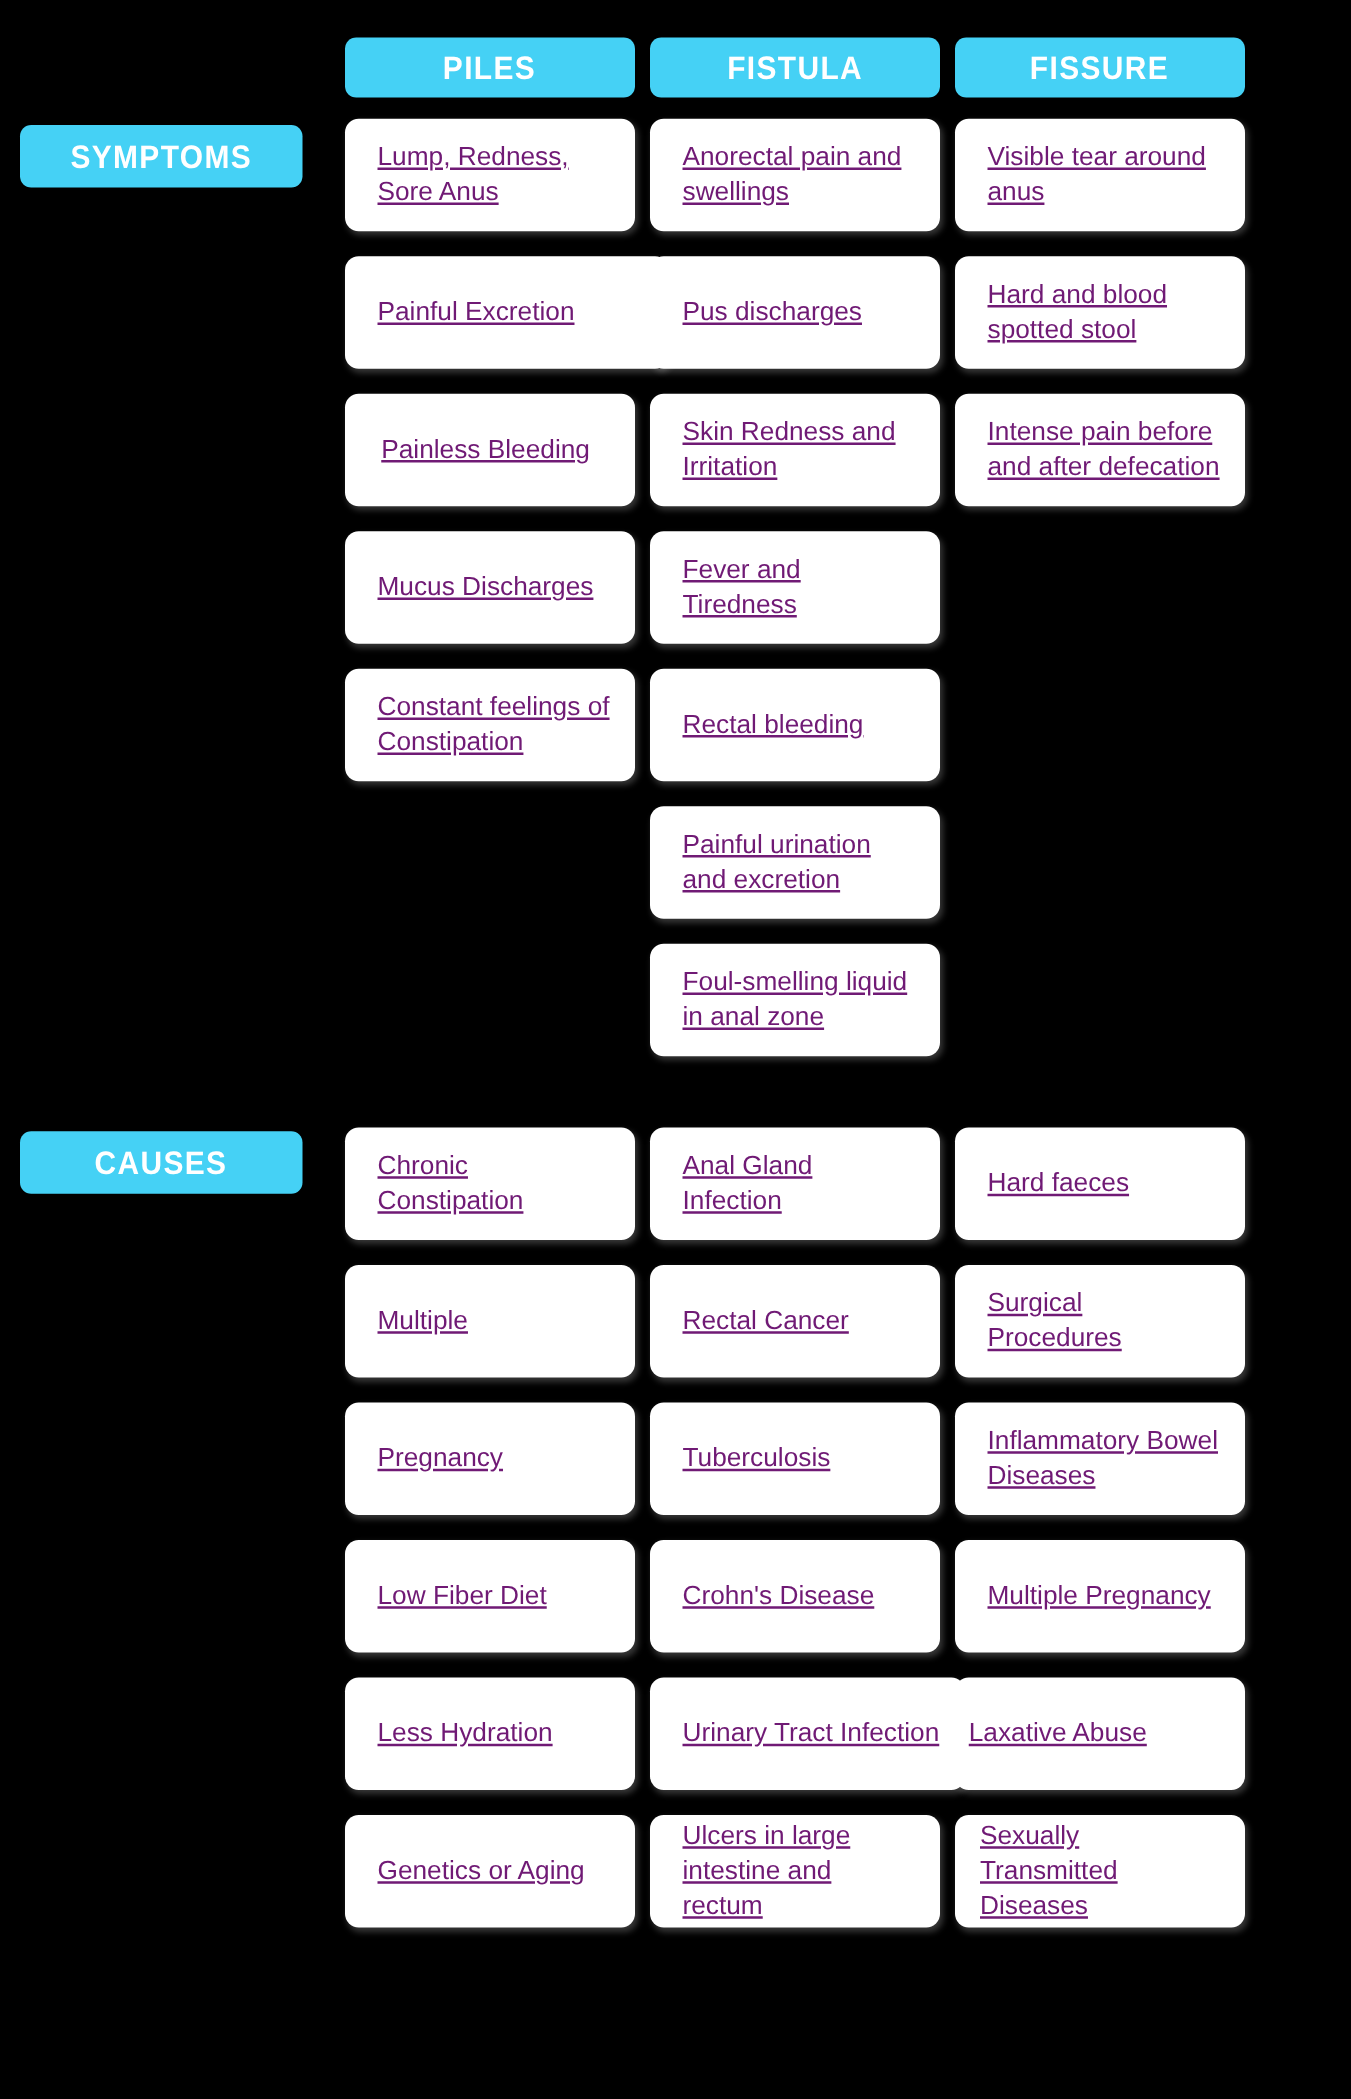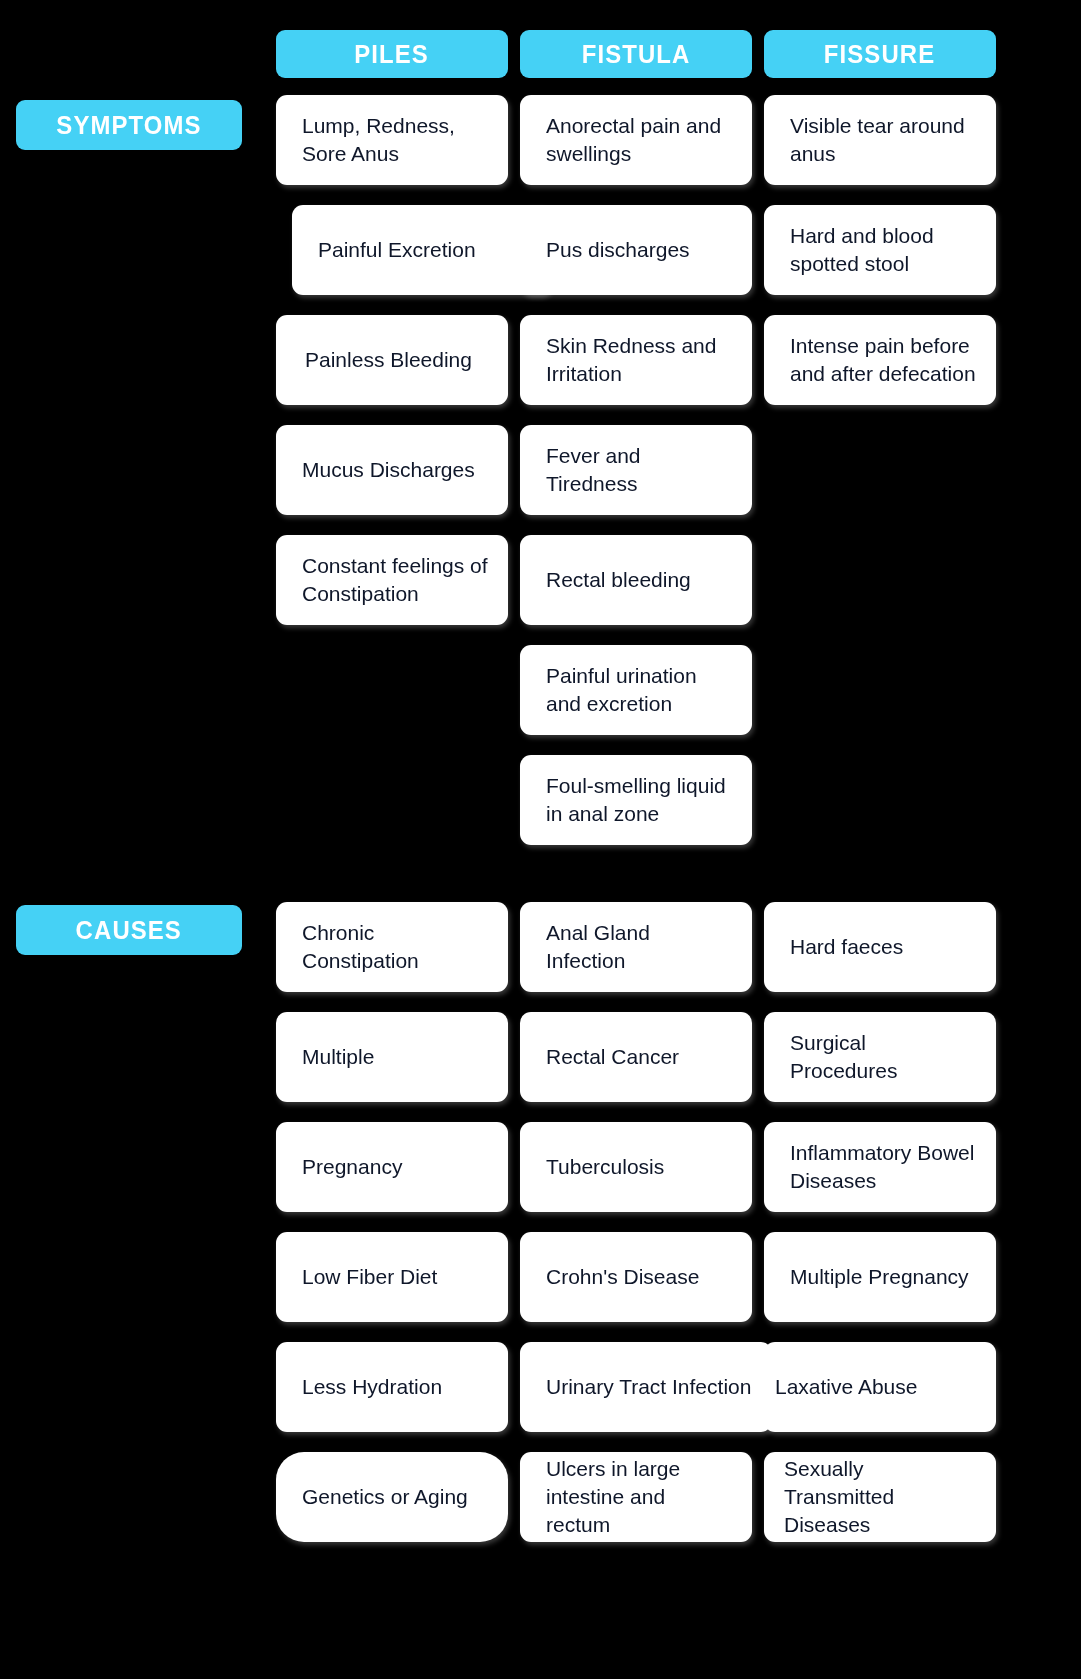--- a/index.html
+++ b/index.html
@@ -65,24 +65,25 @@
     position: absolute;
     height: 90px;
     background: #ffffff;
     border-radius: 11px;
     box-shadow: 2px 3px 5px rgba(255,255,255,0.22);
     display: flex;
     align-items: center;
     padding: 0 20px 0 26px;
   }
   .card .text {
-    color: #0f172a;
+    color: #701a75;
     font-size: 21px;
     line-height: 1.33;
     font-weight: normal;
+    text-decoration: underline;
   }
 </style>
 </head>
 <body>
 
 <div id="board">
     <div class="col-header" style="left: 276px; width: 232px; background: rgb(69, 209, 245);">
       <span class="label">PILES</span>
     </div>
     <div class="col-header" style="left: 520px; width: 232px; background: rgb(69, 209, 245);">
@@ -90,21 +91,21 @@
     </div>
     <div class="col-header" style="left: 764px; width: 232px; background: rgb(69, 209, 245);">
       <span class="label">FISSURE</span>
     </div>
     <div class="section-badge" style="top: 100px; background: rgb(69, 209, 245);">
       <span class="label">SYMPTOMS</span>
     </div>
     <div class="card" style="left: 276px; width: 232px; top: 95px;">
       <span class="text">Lump, Redness, Sore Anus</span>
     </div>
-    <div class="card" style="left: 292px; width: 259px; top: 205px;">
+    <div class="card" style="left: 276px; width: 259px; top: 205px;">
       <span class="text">Painful Excretion</span>
     </div>
     <div class="card" style="left: 276px; width: 232px; top: 315px; padding-left: 29px;">
       <span class="text">Painless Bleeding</span>
     </div>
     <div class="card" style="left: 276px; width: 232px; top: 425px;">
       <span class="text">Mucus Discharges</span>
     </div>
     <div class="card" style="left: 276px; width: 232px; top: 535px;">
       <span class="text">Constant feelings of Constipation</span>
@@ -150,21 +151,21 @@
     </div>
     <div class="card" style="left: 276px; width: 232px; top: 1122px;">
       <span class="text">Pregnancy</span>
     </div>
     <div class="card" style="left: 276px; width: 232px; top: 1232px;">
       <span class="text">Low Fiber Diet</span>
     </div>
     <div class="card" style="left: 276px; width: 232px; top: 1342px;">
       <span class="text">Less Hydration</span>
     </div>
-    <div class="card" style="left: 276px; width: 232px; top: 1452px; border-radius: 28px;">
+    <div class="card" style="left: 276px; width: 232px; top: 1452px;">
       <span class="text">Genetics or Aging</span>
     </div>
     <div class="card" style="left: 520px; width: 232px; top: 902px;">
       <span class="text">Anal Gland Infection</span>
     </div>
     <div class="card" style="left: 520px; width: 232px; top: 1012px;">
       <span class="text">Rectal Cancer</span>
     </div>
     <div class="card" style="left: 520px; width: 232px; top: 1122px;">
       <span class="text">Tuberculosis</span>

